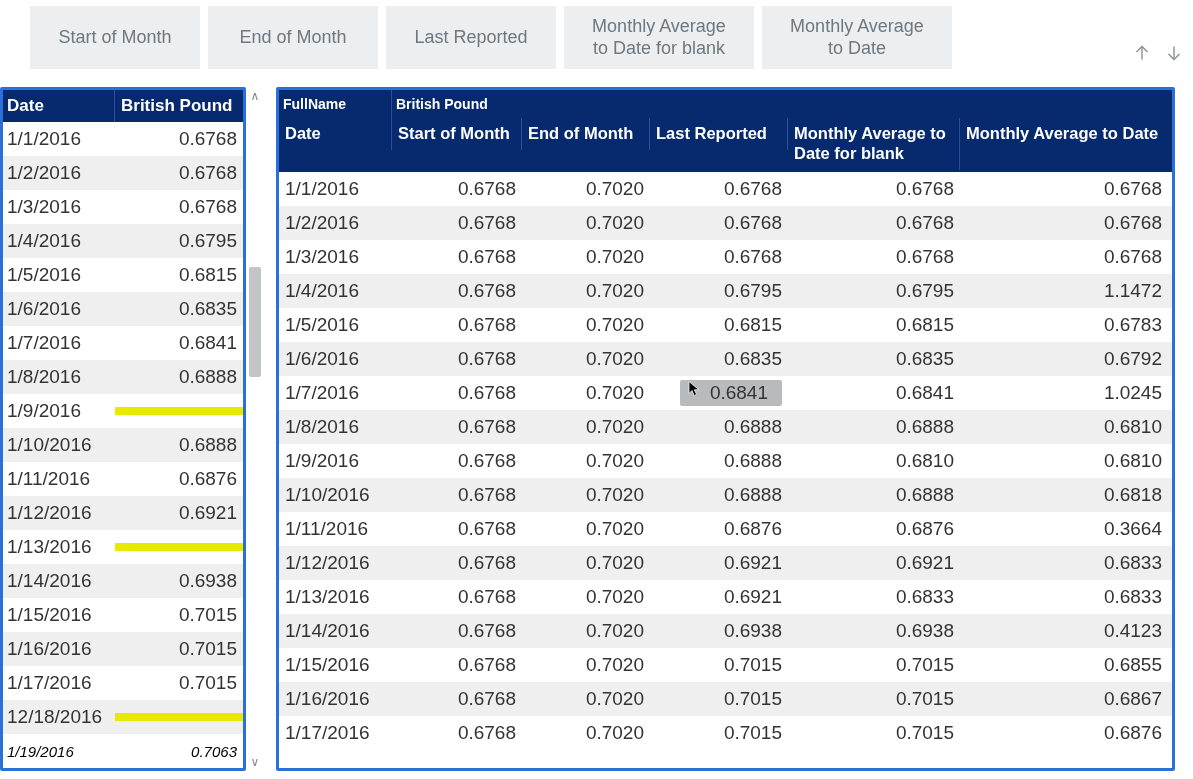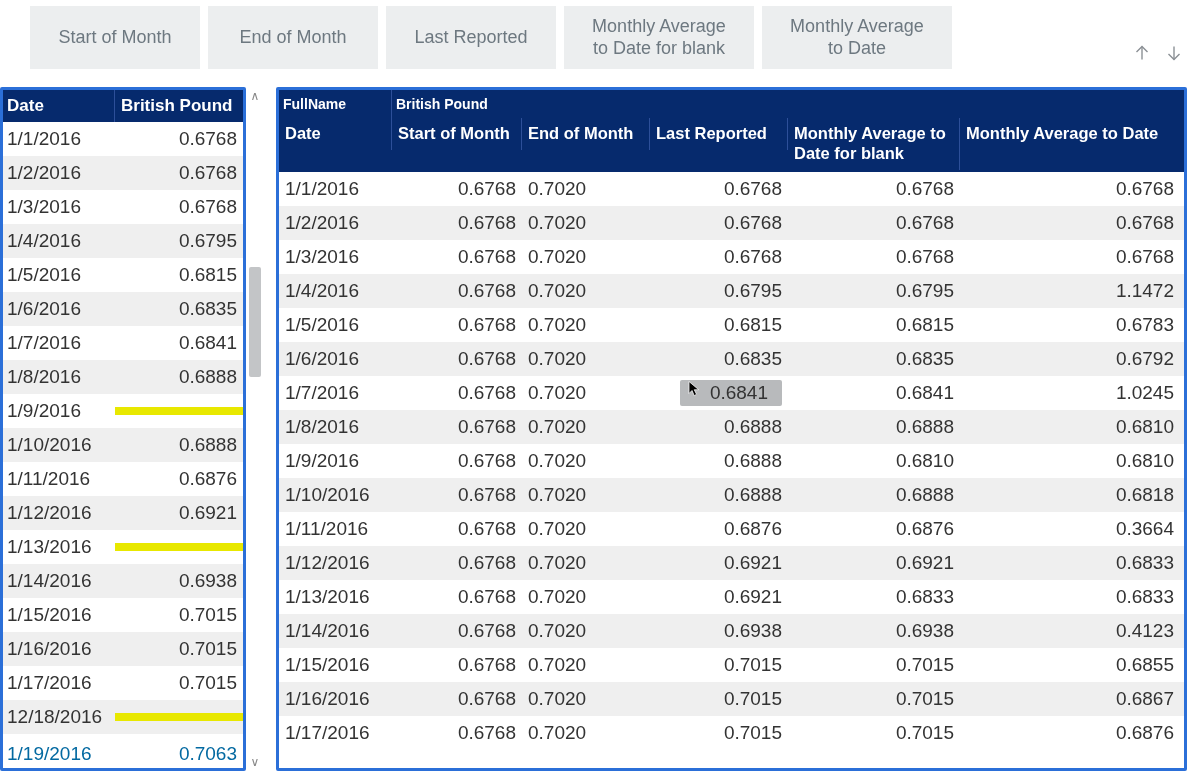--- a/index.html
+++ b/index.html
@@ -43,21 +43,21 @@
     top: 42px;
     display: flex;
     gap: 10px;
     color: #8a8f94;
   }
   .arrow-group svg { width: 22px; height: 22px; }
 
   .main-area {
     display: flex;
     gap: 12px;
-    padding: 0 0 0 0;
+    padding: 0 12px 0 0;
   }
 
   
   .left-wrap {
     width: 246px;
     border: 3px solid #2b6fd8;
     border-radius: 2px;
     overflow: hidden;
   }
   .left-wrap .hdr {
@@ -73,21 +73,21 @@
     display: flex;
     font-size: 19px;
     height: 34px;
     align-items: center;
   }
   .left-wrap .row:nth-child(even) { background: #efefef; }
   .left-wrap .row .c1 { flex: 0 0 112px; padding: 4px 4px; }
   .left-wrap .row .c2 { flex: 1; padding: 4px 6px; text-align: right; }
   .left-wrap .row.blank .c2 { background: #e8e800; }
   .left-wrap .row.last .c1,
-  .left-wrap .row.last .c2 { font-size: 19px; color:#0369a1; height:24px;}
+  .left-wrap .row.last .c2 { font-size: 15px; color:#000000; height:24px;font-style:italic;}
   .left-wrap .body { padding-bottom:0; }
 
   
   .vscroll {
     width: 18px;
     background: #fff;
     position: relative;
   }
   .vscroll .carets { color:#888; font-size:12px; text-align:center; }
   .vscroll .thumb {
@@ -133,21 +133,21 @@
   .right-wrap .row {
     display:flex;
     font-size:19px;
     height:34px;
     align-items:center;
   }
   .right-wrap .row:nth-child(even) { background:#efefef; }
   .right-wrap .row > div { padding:4px 6px; }
   .colA { flex:0 0 113px; }
   .colB { flex:0 0 130px; text-align:right; }
-  .colC { flex:0 0 128px; text-align:left; }
+  .colC { flex:0 0 128px; text-align:right; }
   .colD { flex:0 0 138px; text-align:right; }
   .colE { flex:0 0 172px; text-align:right; }
   .colF { flex:1; text-align:right; padding-right:10px !important; }
   .cell-hover { background:#b8babc; display:inline-block; padding:2px 14px 2px 30px; border-radius:2px; position:relative;}
   .cursor {
     position:absolute; left:6px; top:-2px;
   }
   .cursor svg { width:18px; height:22px; }
 </style>
 </head>

